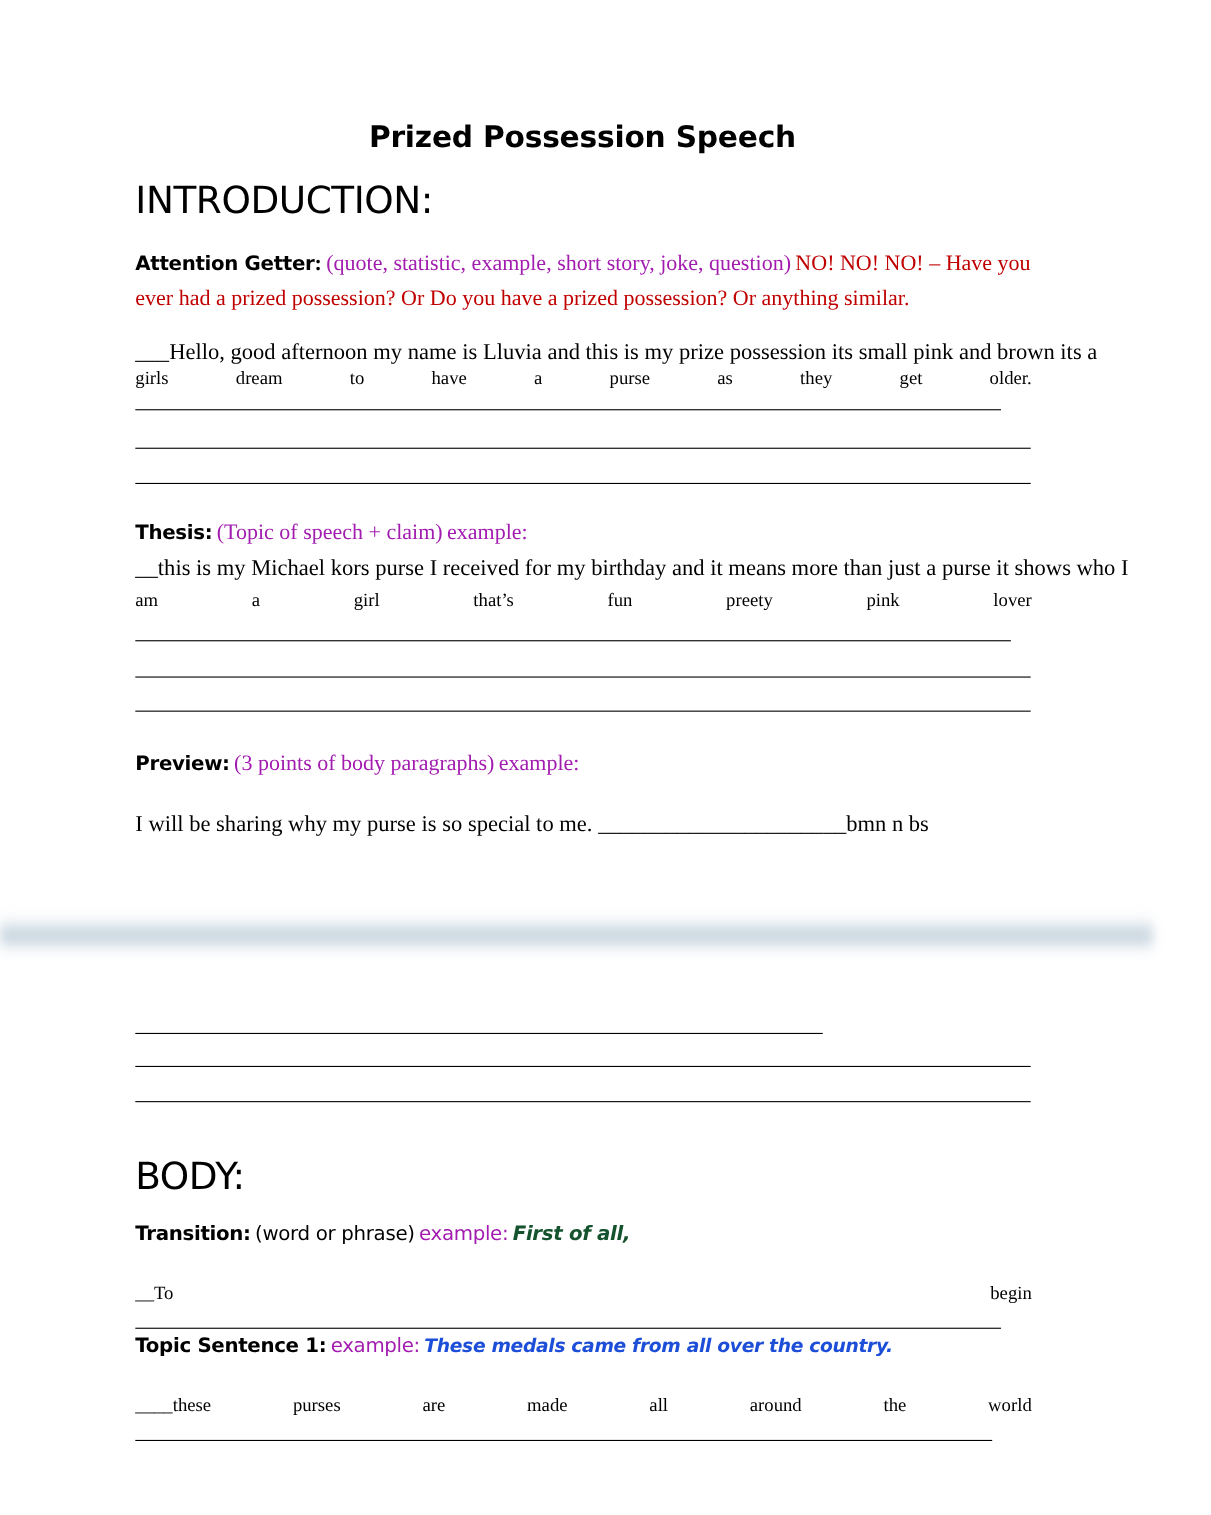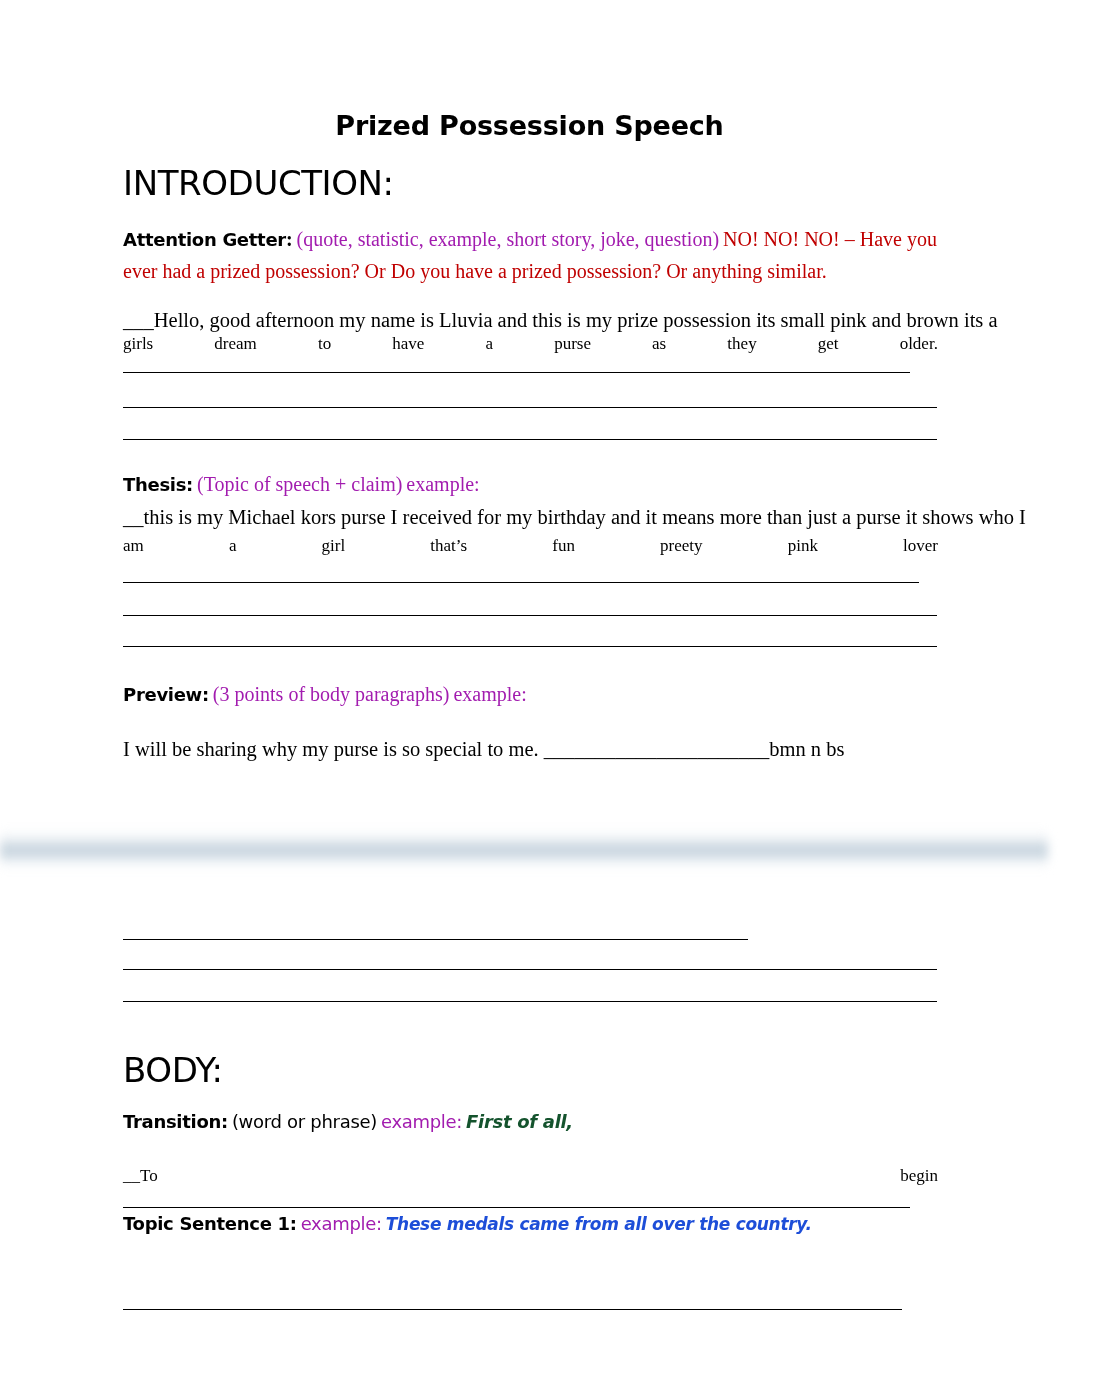--- a/index.html
+++ b/index.html
@@ -152,15 +152,25 @@
     <span>begin</span>
   </div>
   <div class="rule" style="left:123px; top:1179px; width:787px;"></div>
 
   <div class="row" style="top:1185px;">
     <span class="lbl-sans">Topic Sentence 1:</span>
     <span class="lbl-sans red" style="font-weight:normal;">example:</span>
     <span class="blue-serif">These medals came from all over the country.</span>
   </div>
 
+  <div class="spread" style="top:1240px; width:815px;">
+    <span>____these</span>
+    <span>purses</span>
+    <span>are</span>
+    <span>made</span>
+    <span>all</span>
+    <span>around</span>
+    <span>the</span>
+    <span>world</span>
+  </div>
   <div class="rule" style="left:123px; top:1281px; width:779px;"></div>
 
 </div>
 
 </body></html>

